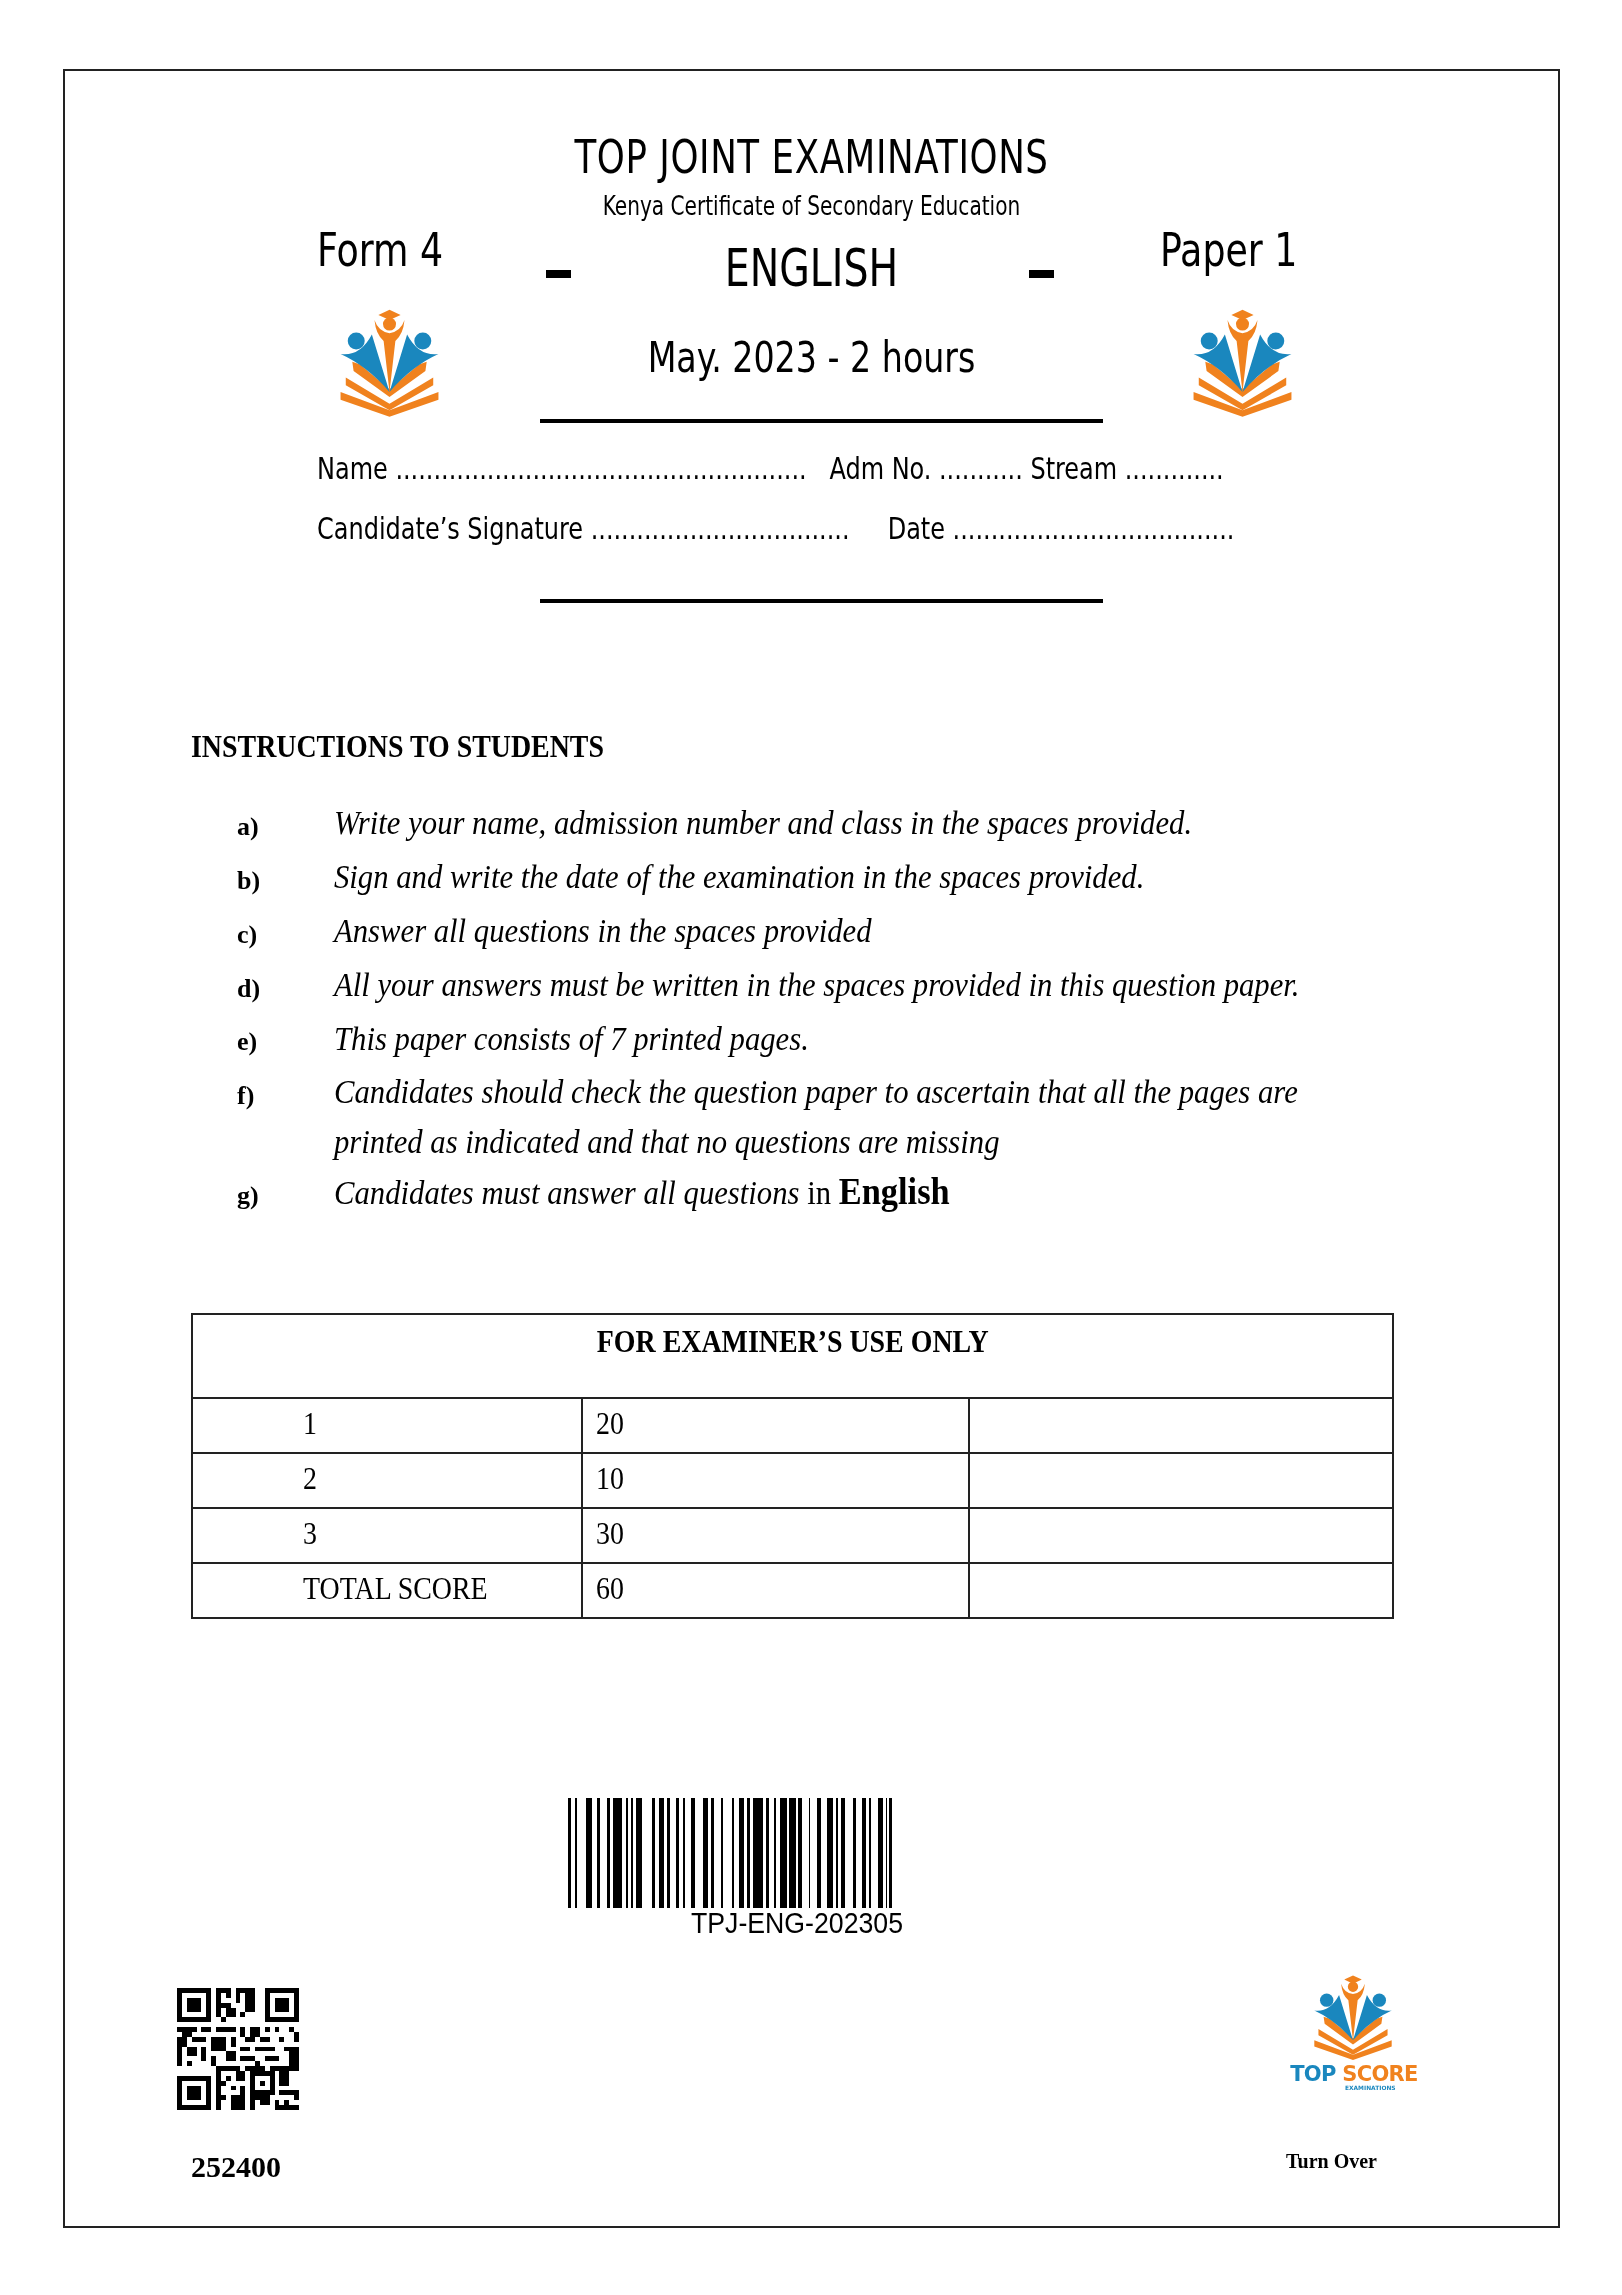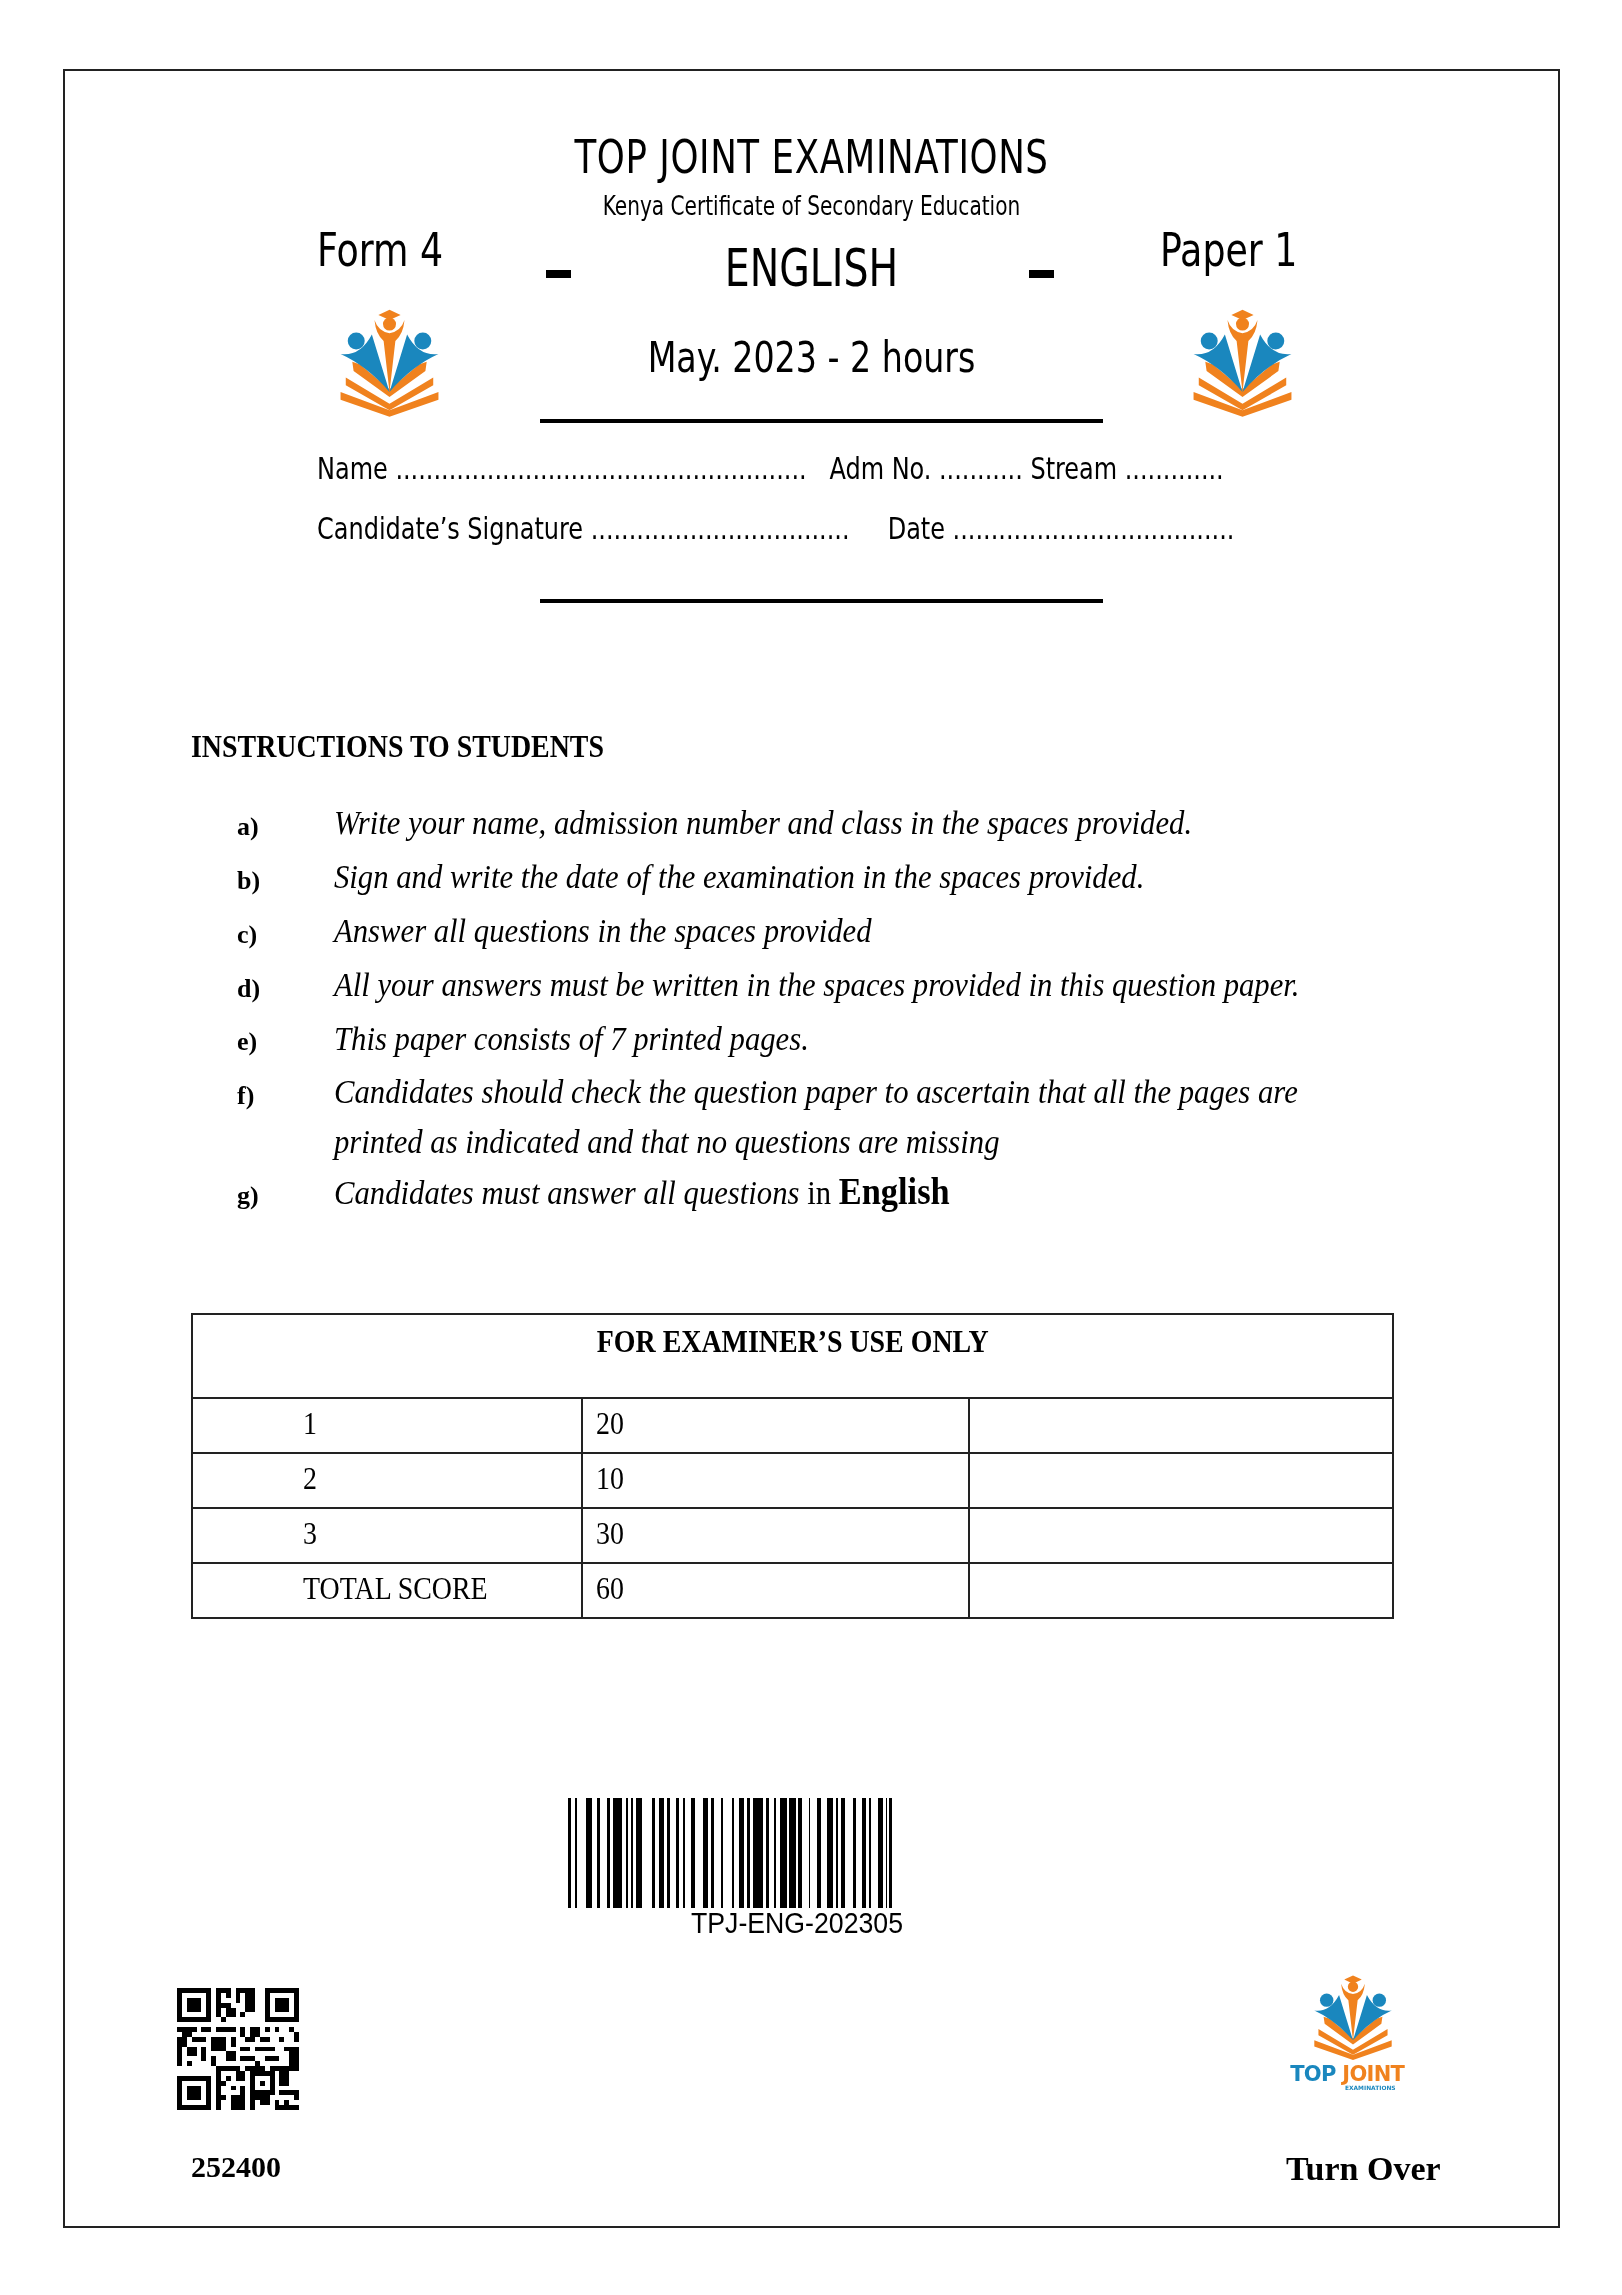--- a/index.html
+++ b/index.html
@@ -52,21 +52,21 @@
   .c3 { padding-left:13px !important; box-sizing:border-box; }
 
   
   .barcode { left:568px; top:1798px; width:458px; height:110px; display:flex; align-items:stretch; }
   .barcode i { display:block; background:#000; }
   .barcode b { display:block; }
   .barcode-text { left:568px; top:1907px; width:458px; text-align:center; font-family:"Liberation Sans", sans-serif; font-size:29px; transform:scaleX(0.92); }
 
   .qr { left:177px; top:1983px; width:122px; height:132px; }
   .code-num { left:191px; top:2150px; font-size:30px; font-weight:bold; }
-  .turn-over { left:1286px; top:2150px; font-size:34px; font-weight:bold; }
+  .turn-over { left:1286px; top:2150px; font-size:20px; font-weight:bold; }
 
   .brand-logo { left:1281px; top:1963px; width:144px; height:157px; }
 </style>
 </head>
 <body>
 
 <div class="frame"></div>
 
 <div class="abs sans org-title">TOP JOINT EXAMINATIONS</div>
 <div class="abs sans org-sub">Kenya Certificate of Secondary Education</div>
@@ -342,19 +342,19 @@
     <path d="M40 92 Q70 96 88 62 L115 150 Q80 110 40 92Z" fill="#1A87BE"></path>
     <path d="M190 92 Q160 96 142 62 L115 150 Q150 110 190 92Z" fill="#1A87BE"></path>
     <circle cx="64" cy="72" r="13" fill="#1A87BE"></circle>
     <circle cx="166" cy="72" r="13" fill="#1A87BE"></circle>
     <path d="M92 40 Q98 58 115 60 Q132 58 138 40 Q136 62 124 72 L115 150 L106 72 Q94 62 92 40Z" fill="#F0821E"></path>
     <circle cx="115" cy="46" r="10" fill="#F0821E"></circle>
     <path d="M98 32 L115 24 L132 32 L115 40Z" fill="#F0821E"></path>
   </svg>
   <div style="font-family:'DejaVu Sans', sans-serif; font-weight:bold; font-size:21px; line-height:22px; margin-left:9.2px; letter-spacing:-0.7px;">
     <span style="color:#1A87BE">TOP</span>
-    <span style="color:#F0821E">JOINT</span>
+    <span style="color:#F0821E">SCORE</span>
   </div>
   <div style="font-family:'DejaVu Sans', sans-serif; font-weight:bold; font-size:5.9px; color:#1A87BE; margin-left:64px;">EXAMINATIONS</div>
 </div>
 
 <div class="abs serif turn-over">Turn Over</div>
 
 
 </body></html>

